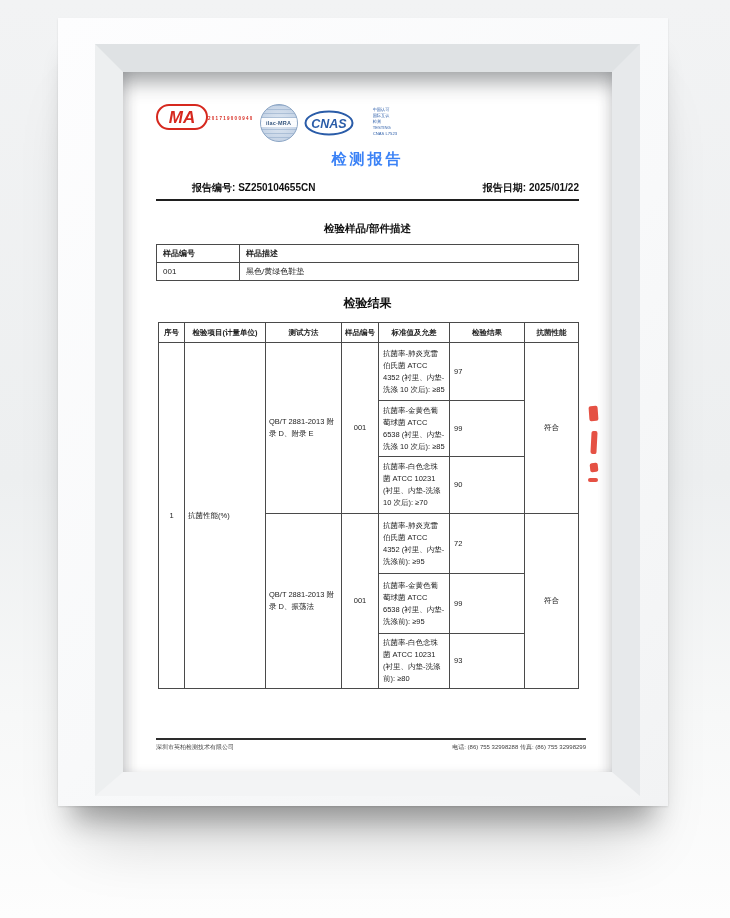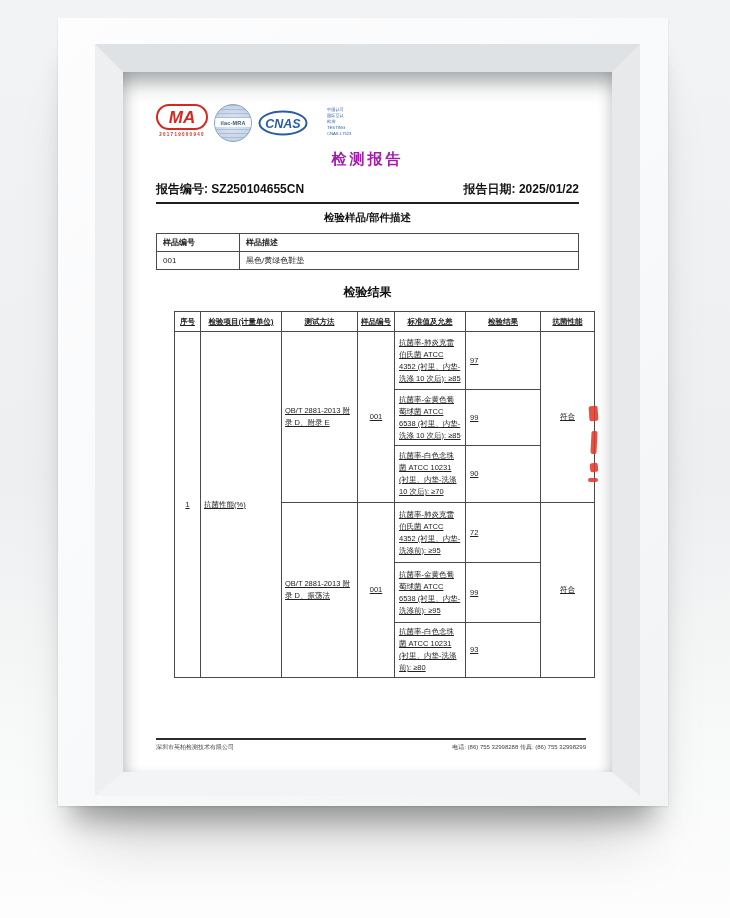--- a/index.html
+++ b/index.html
@@ -37,21 +37,21 @@
   }
   
   .hdr{display:flex;justify-content:space-between;align-items:flex-start;}
   .brand{position:relative;color:#136a52;font-weight:bold;font-size:29px;
          letter-spacing:1px;line-height:1;padding-top:4px;}
   .brand-tri{position:absolute;left:86px;bottom:-1px;width:0;height:0;
          border-left:5px solid transparent;border-right:5px solid transparent;
          border-bottom:8px solid #f29111;}
   .marks{display:flex;align-items:flex-start;gap:6px;margin-top:8px;}
   
-  .cma{display:flex;flex-direction:column;align-items:center;}
+  .cma{display:flex;flex-direction:row;align-items:center;}
   .cma-box{position:relative;width:52px;height:26px;border:2.5px solid #d6281e;
            border-radius:13px;box-sizing:border-box;display:flex;align-items:center;
            justify-content:center;}
   .cma-box span{color:#d6281e;font-weight:bold;font-size:17px;letter-spacing:0;
                 font-style:italic;line-height:1;}
   .cma-num{color:#d6281e;font-size:4.5px;letter-spacing:1.3px;margin-top:2px;font-weight:bold;}
   
   .ilac{width:36px;height:36px;border-radius:50%;
         background:
           repeating-linear-gradient(0deg,rgba(255,255,255,0) 0 3px,rgba(142,168,199,.55) 3px 4px),
@@ -61,36 +61,36 @@
         display:flex;align-items:center;justify-content:center;}
   .ilac-band span{font-size:5.5px;font-weight:bold;color:#35567e;letter-spacing:.2px;}
   
   .cnas{display:flex;align-items:flex-start;gap:19px;}
   .cnas-oval{position:relative;width:50px;height:30px;margin-top:4px;}
   .cnas-oval svg{position:absolute;left:0;top:0;}
   .cnas-side{display:flex;flex-direction:column;gap:1px;margin-top:3px;}
   .cnas-side span{font-size:4.2px;line-height:1.2;color:#2a5ca8;white-space:nowrap;}
   
   .title{text-align:center;font-size:15px;font-weight:bold;letter-spacing:3px;
-         margin-top:8px;color:#a21caf;}
+         margin-top:8px;color:#3b82f6;}
   .meta{display:flex;justify-content:space-between;margin-top:12px;
-        font-size:12px;font-weight:bold;color:#111;}
+        font-size:10px;font-weight:bold;color:#111;margin-left:36px;}
   .rule{height:2px;background:#1f1f1f;margin-top:4px;}
-  .sec1{text-align:center;font-size:10.5px;font-weight:bold;margin-top:7px;color:#111;}
+  .sec1{text-align:center;font-size:10.5px;font-weight:bold;margin-top:21px;color:#111;}
   
   table{border-collapse:collapse;}
   .sample-table{width:100%;margin-top:8px;}
   .sample-table th,.sample-table td{
     border:1px solid #4a4a4a;font-size:8px;padding:3px 6px;text-align:left;
     color:#222;height:11px;}
   .sample-table th{font-weight:bold;}
   .sample-col1{width:70px;}
   .sec2{text-align:center;font-size:12px;font-weight:bold;margin-top:14px;color:#111;}
   
-  .res-table{width:420px;margin-top:10px;margin-left:18px;table-layout:fixed;text-decoration:underline;}
+  .res-table{width:420px;margin-top:10px;margin-left:2px;table-layout:fixed;}
   .res-table th,.res-table td{
     border:1px solid #4a4a4a;color:#222;box-sizing:border-box;
     padding:2px 3px;vertical-align:middle;}
   .res-table th{font-size:7.5px;font-weight:bold;height:20px;padding:3px 1px;}
   .res-table td{font-size:7.5px;line-height:1.6;}
   td.c{text-align:center;}
   td.std{text-align:left;padding:3px 4px;}
   td.resv{text-align:left;padding:3px 4px;vertical-align:middle;}
   .h1{height:58px;} .h2{height:56px;} .h3{height:57px;}
   .h4{height:60px;} .h5{height:60px;} .h6{height:38px;}

